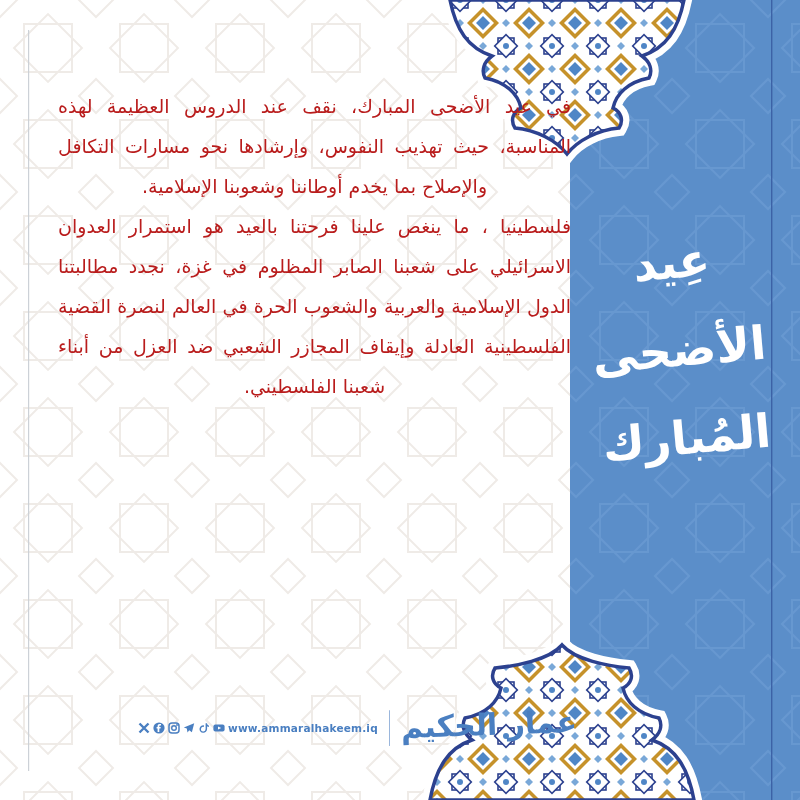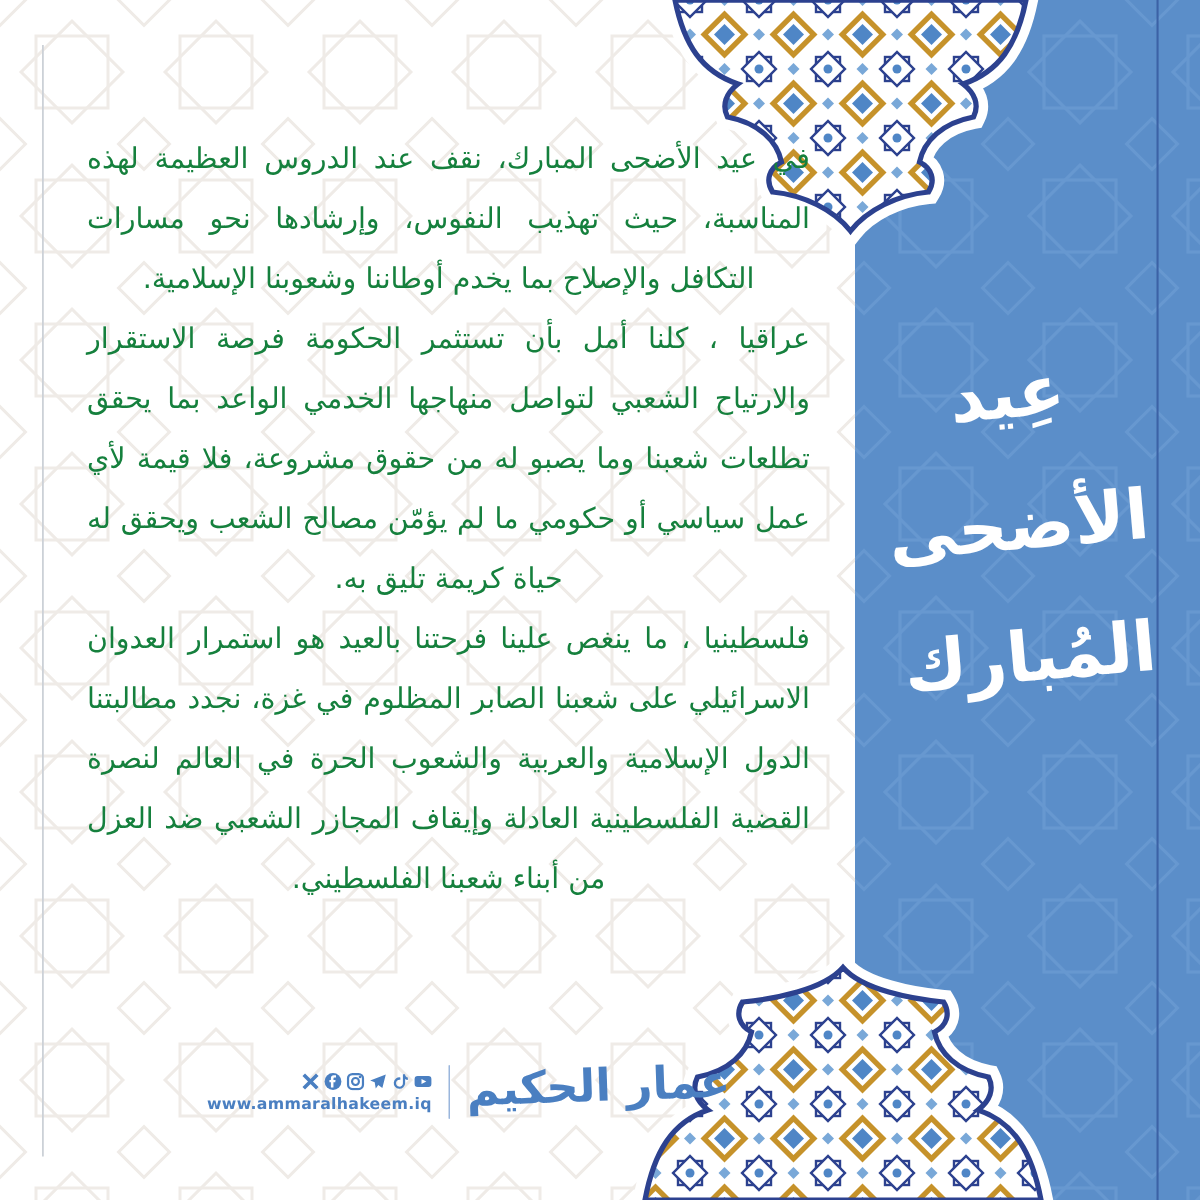--- a/index.html
+++ b/index.html
@@ -1,29 +1,29 @@
 <!DOCTYPE html>
 <html lang="ar"><head>
 <meta charset="utf-8">
 <style>
   html,body{margin:0;padding:0;background:#ffffff;}
   .card{position:relative;width:800px;height:800px;overflow:hidden;background:#ffffff;
         font-family:"DejaVu Sans",sans-serif;}
   .bg{position:absolute;inset:0;pointer-events:none;}
   
-  .text-block{position:absolute;top:86px;left:58px;right:260px;direction:rtl;
-      color:#15803d;font-size:19px;line-height:40px;}
+  .text-block{position:absolute;top:86px;left:58px;right:229px;direction:rtl;
+      color:#b91c1c;font-size:19px;line-height:40px;}
   .text-block p{margin:0;text-align:justify;text-align-last:center;}
   .note{font-size:12px;}
   
   .eid{position:absolute;left:583px;top:218px;width:192px;color:#ffffff;text-align:center;
       direction:rtl;font-size:46px;line-height:88px;transform:rotate(-5deg);font-weight:bold;}
   
   .footer{position:absolute;left:138px;top:710px;display:flex;align-items:center;gap:11px;}
-  .web-block{display:flex;flex-direction:column;align-items:flex-end;gap:3px;}
+  .web-block{display:flex;flex-direction:row;align-items:flex-end;gap:3px;}
   .icons{display:flex;gap:3px;align-items:center;}
   .icons span{display:inline-flex;width:12px;height:12px;}
   .website{color:#4a7fc1;font-size:10.5px;font-weight:bold;letter-spacing:.2px;}
   .sep{width:1.5px;height:36px;background:#9ab6dc;border-radius:1px;}
   .logo{color:#4a7fc1;font-size:30px;font-weight:bold;direction:rtl;transform:rotate(-2deg);
         line-height:1;padding-bottom:6px;}
 </style>
 </head>
 <body>
 
@@ -110,21 +110,20 @@
     </g>
 
     <g>
       <path d="M430 800 C436 768 448 748 472 740 C464 734 461 726 465 718 C486 714 498 702 501 688 C493 684 490 676 495 668 C516 666 549 660 562 645 C575 660 608 666 629 668 C634 676 631 684 623 688 C626 702 638 714 659 718 C663 726 660 734 652 740 C676 748 688 768 694 800 Z" fill="none" stroke="#ffffff" stroke-width="16"></path>
       <path d="M430 800 C436 768 448 748 472 740 C464 734 461 726 465 718 C486 714 498 702 501 688 C493 684 490 676 495 668 C516 666 549 660 562 645 C575 660 608 666 629 668 C634 676 631 684 623 688 C626 702 638 714 659 718 C663 726 660 734 652 740 C676 748 688 768 694 800 Z" fill="url(#mosaic)" stroke="#2c418f" stroke-width="3.5"></path>
     </g>
   </svg>
 
   <div class="text-block">
     <p>في عيد الأضحى المبارك، نقف عند الدروس العظيمة لهذه المناسبة، حيث تهذيب النفوس، وإرشادها نحو مسارات التكافل والإصلاح بما يخدم أوطاننا وشعوبنا الإسلامية.</p>
-    <p>عراقيا ، كلنا أمل بأن تستثمر الحكومة فرصة الاستقرار والارتياح الشعبي لتواصل منهاجها الخدمي الواعد بما يحقق تطلعات شعبنا وما يصبو له من حقوق مشروعة، فلا قيمة لأي عمل سياسي أو حكومي ما لم يؤمّن مصالح الشعب ويحقق له حياة كريمة تليق به.</p>
     <p>فلسطينيا ، ما ينغص علينا فرحتنا بالعيد هو استمرار العدوان الاسرائيلي على شعبنا الصابر المظلوم في غزة، نجدد مطالبتنا الدول الإسلامية والعربية والشعوب الحرة في العالم لنصرة القضية الفلسطينية العادلة وإيقاف المجازر الشعبي ضد العزل من أبناء شعبنا الفلسطيني.</p>
   </div>
 
   <div class="eid">
     <div>عِيد</div>
     <div>الأضحى</div>
     <div>المُبارك</div>
   </div>
 
   <div class="footer">

